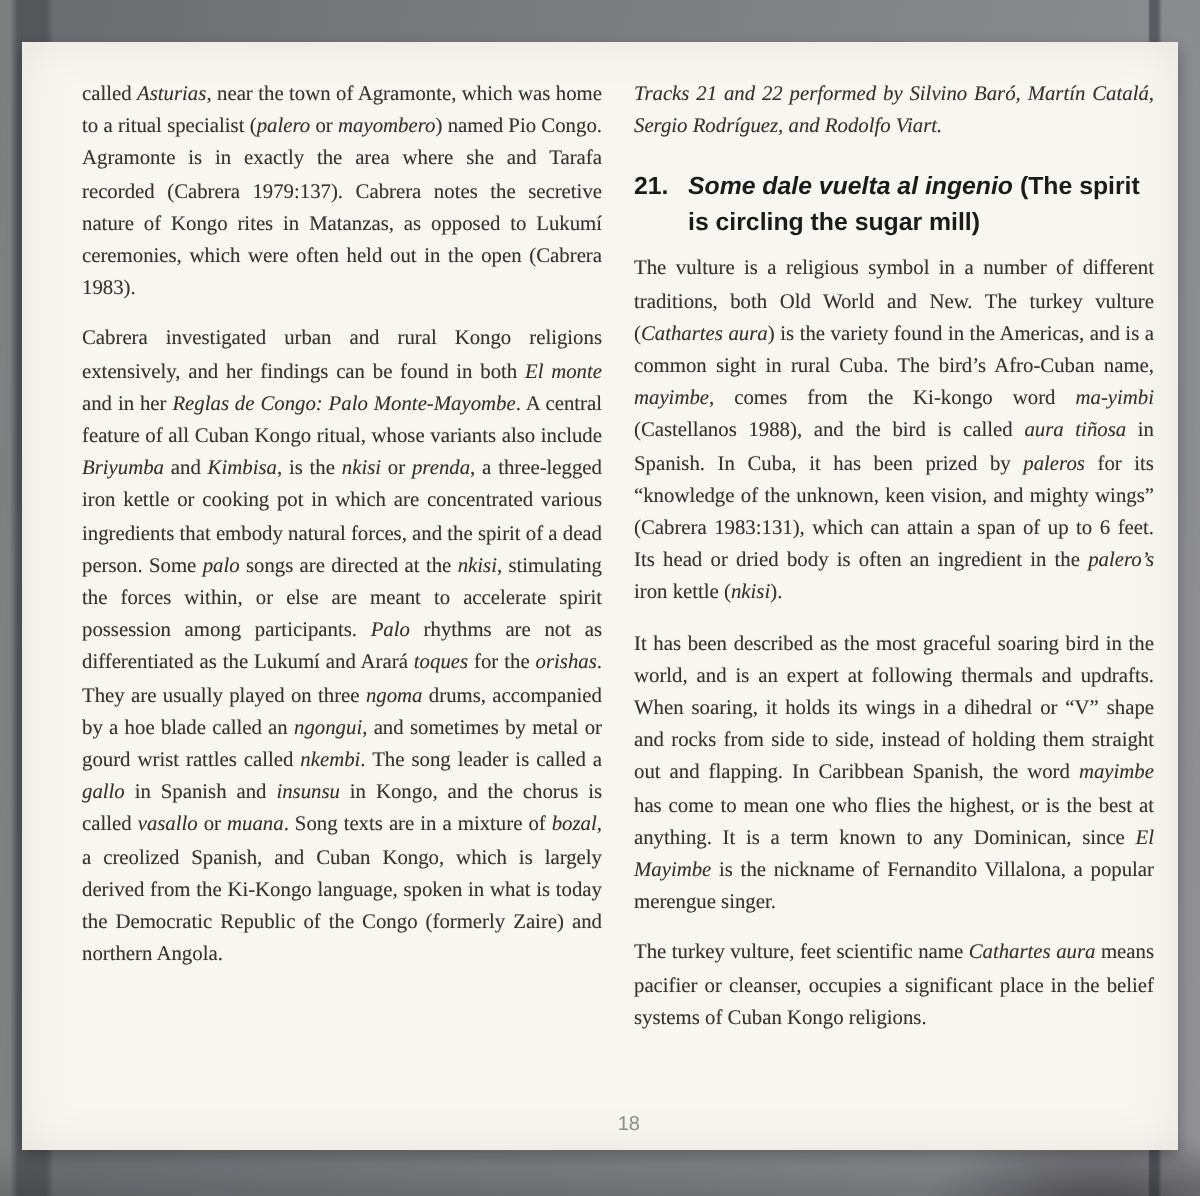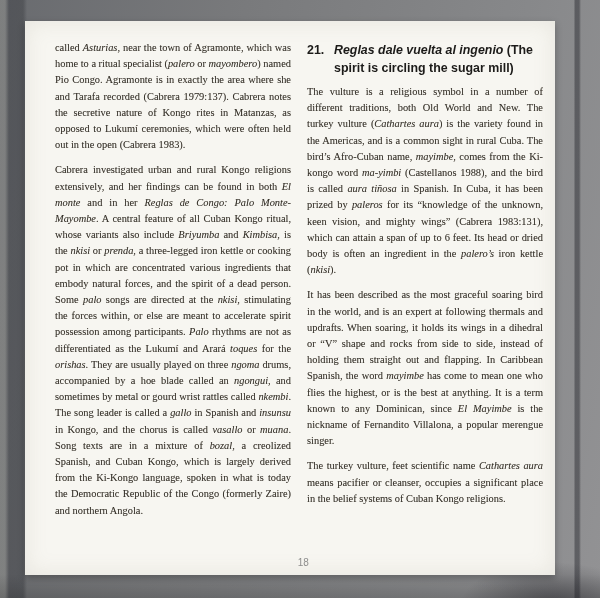--- a/index.html
+++ b/index.html
@@ -9,21 +9,21 @@
     overflow:hidden;
     background-image:
       radial-gradient(130px 60px at 92% 101%, rgba(18,18,24,.45), rgba(0,0,0,0) 70%),
       linear-gradient(90deg, rgba(0,0,0,0) 0 574px, rgba(45,46,52,.5) 575px 579px, rgba(0,0,0,0) 581px),
       linear-gradient(180deg, rgba(0,0,0,0) 0 96%, rgba(0,0,0,.16) 100%),
       linear-gradient(90deg, rgba(195,195,188,.38) 0 5px, rgba(0,0,0,0) 9px),
       linear-gradient(90deg, rgba(62,64,69,.5) 0 23px, rgba(0,0,0,0) 27px),
       linear-gradient(100deg, #696b6f 0%, #797a7c 35%, #87888a 75%, #929294 100%);
   }
   .page{
-    position:absolute; left:25px; top:21px; width:530px; height:554px;
+    position:absolute; left:11px; top:21px; width:578px; height:554px;
     background:#f7f6f1;
     box-shadow: 0 3px 7px rgba(0,0,0,.28), inset 0 0 22px rgba(150,142,122,.16);
     box-sizing:border-box;
     padding:19px 12px 0 30px;
   }
   .cols{display:flex; gap:16px;}
   .col{flex:1; min-width:0;}
   .body-text p{
     margin:0 0 9px 0;
     font-family:"Liberation Serif", serif;
@@ -64,24 +64,25 @@
 <div class="scan">
   <div class="page">
     <div class="cols body-text">
 
       <div class="col">
         <p><span>called </span><span class="it">Asturias</span><span>, near the town of Agramonte, which was home to a ritual specialist (</span><span class="it">palero</span><span> or </span><span class="it">mayombero</span><span>) named Pio Congo. Agramonte is in exactly the area where she and Tarafa recorded (Cabrera 1979:137). Cabrera notes the secretive nature of Kongo rites in Matanzas, as opposed to Lukumí ceremonies, which were often held out in the open (Cabrera 1983).</span></p>
         <p><span>Cabrera investigated urban and rural Kongo religions extensively, and her findings can be found in both </span><span class="it">El monte</span><span> and in her </span><span class="it">Reglas de Congo: Palo Monte-Mayombe</span><span>. A central feature of all Cuban Kongo ritual, whose variants also include </span><span class="it">Briyumba</span><span> and </span><span class="it">Kimbisa</span><span>, is the </span><span class="it">nkisi</span><span> or </span><span class="it">prenda</span><span>, a three-legged iron kettle or cooking pot in which are concentrated various ingredients that embody natural forces, and the spirit of a dead person. Some </span><span class="it">palo</span><span> songs are directed at the </span><span class="it">nkisi</span><span>, stimulating the forces within, or else are meant to accelerate spirit possession among participants. </span><span class="it">Palo</span><span> rhythms are not as differentiated as the Lukumí and Arará </span><span class="it">toques</span><span> for the </span><span class="it">orishas</span><span>. They are usually played on three </span><span class="it">ngoma</span><span> drums, accompanied by a hoe blade called an </span><span class="it">ngongui</span><span>, and sometimes by metal or gourd wrist rattles called </span><span class="it">nkembi</span><span>. The song leader is called a </span><span class="it">gallo</span><span> in Spanish and </span><span class="it">insunsu</span><span> in Kongo, and the chorus is called </span><span class="it">vasallo</span><span> or </span><span class="it">muana</span><span>. Song texts are in a mixture of </span><span class="it">bozal</span><span>, a creolized Spanish, and Cuban Kongo, which is largely derived from the Ki-Kongo language, spoken in what is today the Democratic Republic of the Congo (formerly Zaire) and northern Angola.</span></p>
       </div>
 
       <div class="col">
+        <p class="credit"><span class="it">Tracks 21 and 22 performed by Silvino Baró, Martín Catalá, Sergio Rodríguez, and Rodolfo Viart.</span></p>
 
         <div class="heading">
           <span class="hnum">21.</span>
-          <span class="htext"><span class="htitle">Reglas dale vuelta al ingenio</span> <span>(The spirit is circling the sugar mill)</span></span>
+          <span class="htext"><span class="htitle">Some dale vuelta al ingenio</span> <span>(The spirit is circling the sugar mill)</span></span>
         </div>
         <p><span>The vulture is a religious symbol in a number of different traditions, both Old World and New. The turkey vulture (</span><span class="it">Cathartes aura</span><span>) is the variety found in the Americas, and is a common sight in rural Cuba. The bird’s Afro-Cuban name, </span><span class="it">mayimbe</span><span>, comes from the Ki-kongo word </span><span class="it">ma-yimbi</span><span> (Castellanos 1988), and the bird is called </span><span class="it">aura tiñosa</span><span> in Spanish. In Cuba, it has been prized by </span><span class="it">paleros</span><span> for its “knowledge of the unknown, keen vision, and mighty wings” (Cabrera 1983:131), which can attain a span of up to 6 feet. Its head or dried body is often an ingredient in the </span><span class="it">palero’s</span><span> iron kettle (</span><span class="it">nkisi</span><span>).</span></p>
         <p><span>It has been described as the most graceful soaring bird in the world, and is an expert at following thermals and updrafts. When soaring, it holds its wings in a dihedral or “V” shape and rocks from side to side, instead of holding them straight out and flapping. In Caribbean Spanish, the word </span><span class="it">mayimbe</span><span> has come to mean one who flies the highest, or is the best at anything. It is a term known to any Dominican, since </span><span class="it">El Mayimbe</span><span> is the nickname of Fernandito Villalona, a popular merengue singer.</span></p>
 
         <p><span>The turkey vulture, feet scientific name </span><span class="it">Cathartes aura</span><span> means pacifier or cleanser, occupies a significant place in the belief systems of Cuban Kongo religions.</span></p>
       </div>
 
     </div>
     <div class="page-number">18</div>
   </div>

